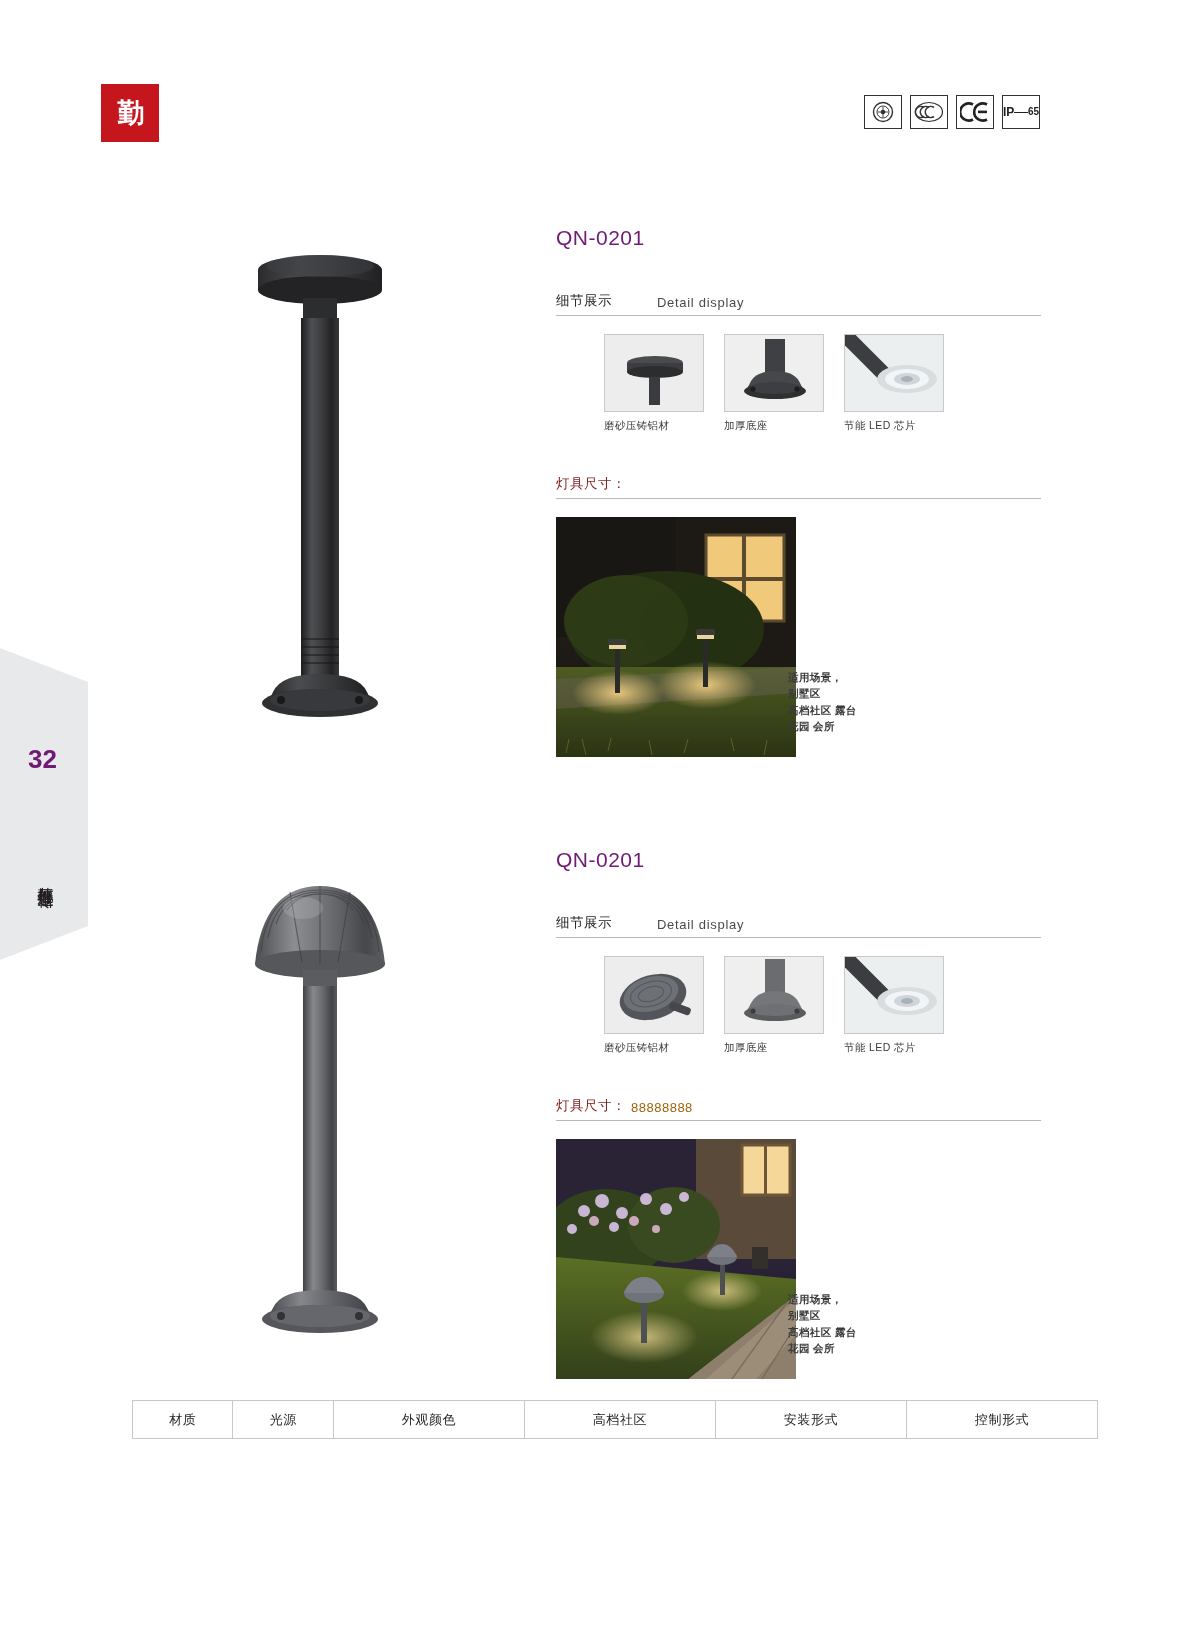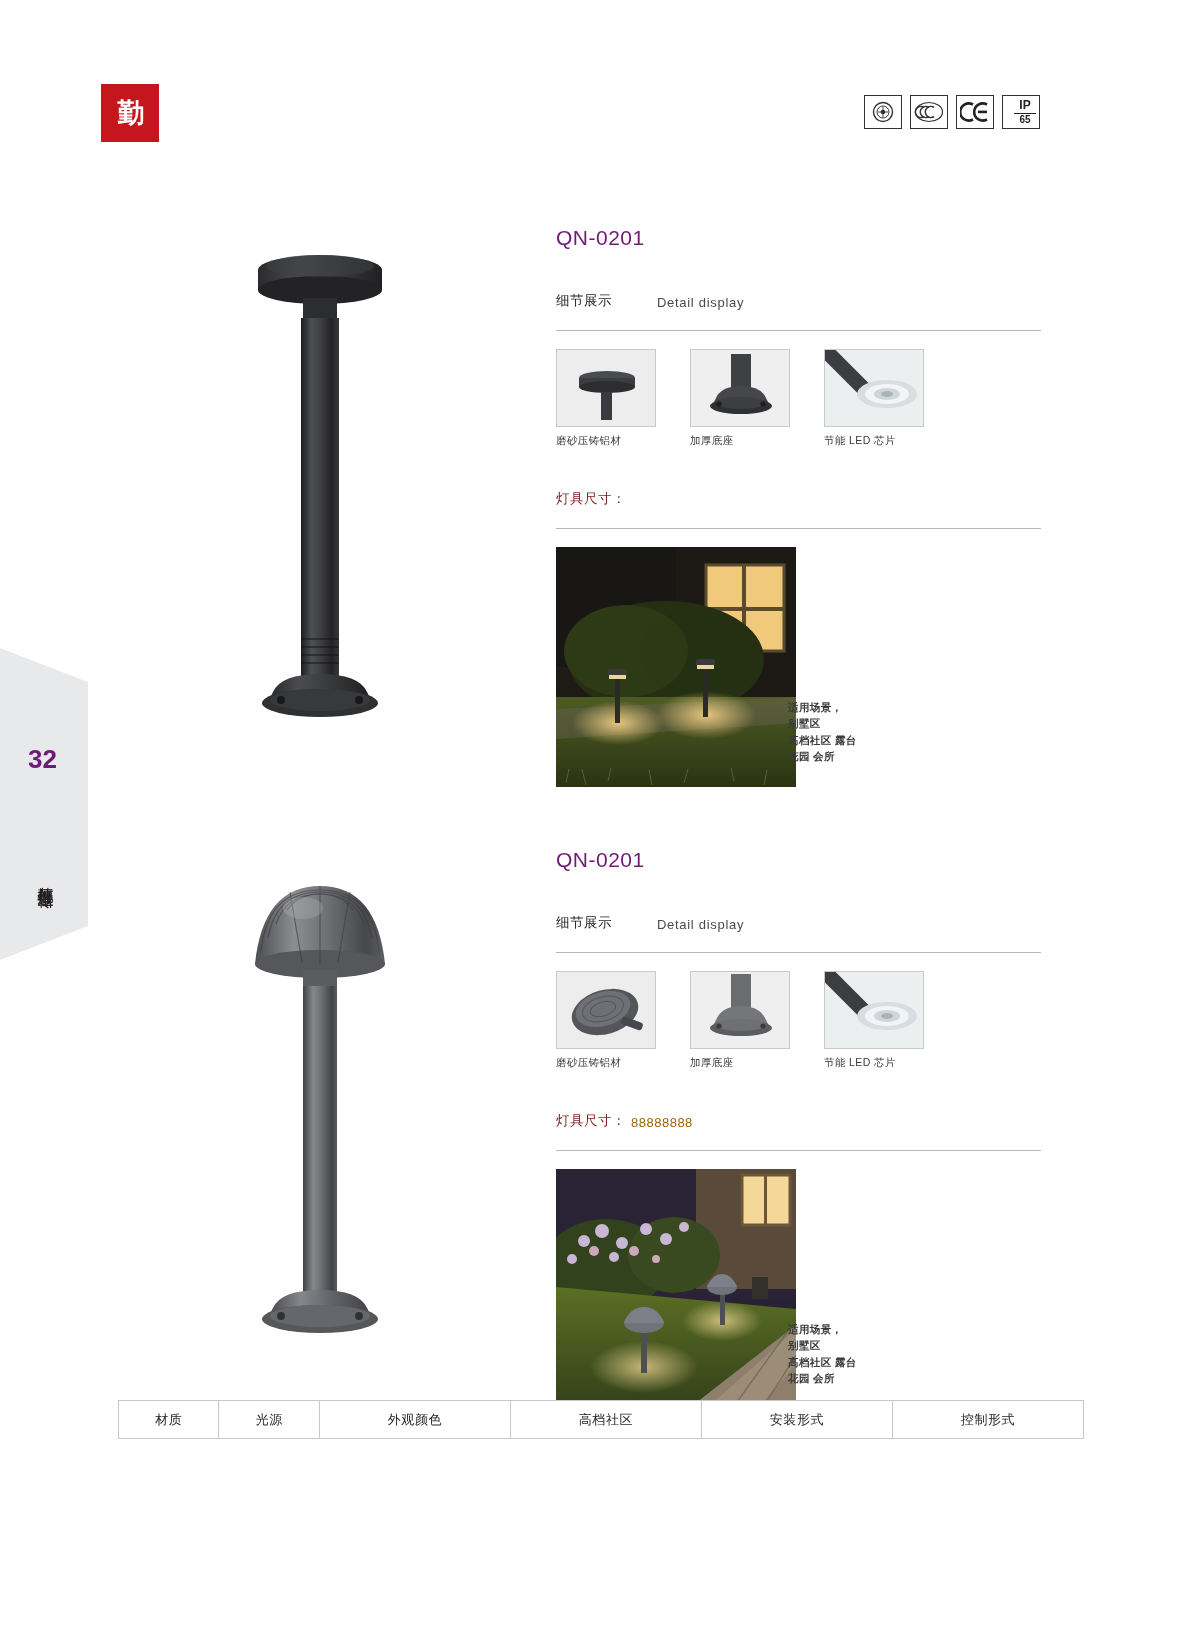--- a/index.html
+++ b/index.html
@@ -51,25 +51,24 @@
     display: flex;
     align-items: center;
     justify-content: center;
     font-size: 9px;
     color: #222;
     background: #fff;
     box-sizing: border-box;
   }
   .cert svg { display: block; }
   .cert-ip {
-    flex-direction: column;
+    flex-direction: row;
     line-height: 1.05;
     font-weight: bold;
     font-size: 11px;
-    padding-left: 8px;
   }
   .cert-ip .ip-top { font-size: 12px; }
   .cert-ip .ip-line {
     width: 22px; height: 1px; background: #222; margin: 1px 0;
   }
   .cert-ip .ip-bot { font-size: 10px; }
 
   
   .page-tab {
     position: absolute;
@@ -109,21 +108,21 @@
     color: #701a75;
     letter-spacing: 0.5px;
     margin-top: 28px;
   }
 
   .section-head {
     display: flex;
     align-items: flex-end;
     gap: 5px;
     border-bottom: 1px solid #b9b9b9;
-    padding-bottom: 20px;
+    padding-bottom: 5px;
     width: 485px;
   }
   .section-head .cn {
     font-size: 13.5px;
     color: #231f20;
     letter-spacing: 0.5px;
   }
   .section-head .en {
     font-size: 13px;
     color: #4a4a4a;
@@ -131,21 +130,21 @@
     margin-left: 40px;
   }
   .section-head.red .cn { color: #7f1d1d; }
   .section-head .dim-val {
     font-size: 13px;
     color: #a16207;
     letter-spacing: 0.5px;
   }
 
   
-  .thumbs { display: flex; gap: 34px; }
+  .thumbs { display: flex; gap: 20px; margin-left: 48px; }
   .thumb-col { width: 100px; }
   .thumb {
     width: 100px; height: 78px;
     border: 1px solid #c9c9c9;
     background: #f2f2f2;
     position: relative;
     overflow: hidden;
     box-sizing: border-box;
   }
   .thumb-cap {
@@ -167,21 +166,21 @@
     font-size: 10.5px;
     line-height: 1.55;
     color: #3a3a3a;
     letter-spacing: 0.4px;
     font-weight: bold;
   }
 
   
   .spec-table {
     position: absolute;
-    left: 118px; top: 1400px;
+    left: 132px; top: 1400px;
     width: 966px;
     border-collapse: collapse;
   }
   .spec-table td {
     border: 1px solid #c8c8c8;
     height: 35px;
     text-align: center;
     font-size: 13px;
     color: #231f20;
     letter-spacing: 0.6px;

